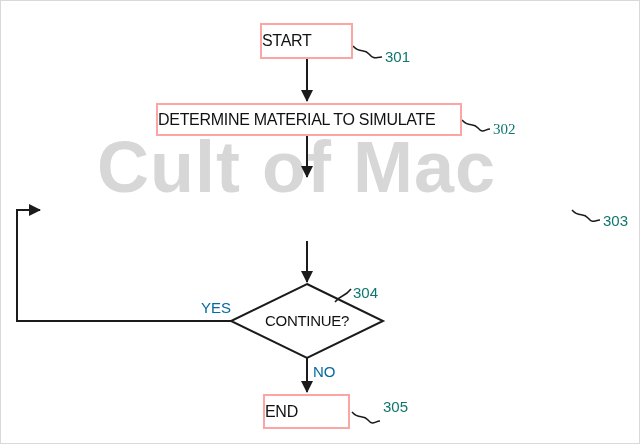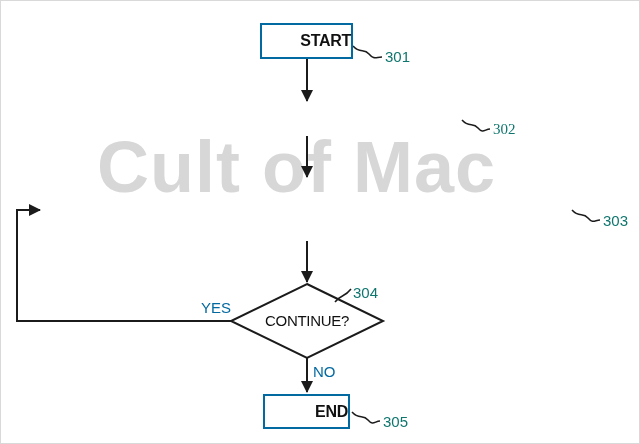--- a/index.html
+++ b/index.html
@@ -24,28 +24,27 @@
     line-height: 1;
     color: #d7d7d7;
     user-select: none;
     white-space: nowrap;
   }
   svg.wires { position: absolute; left: 0; top: 0; }
   .node {
     position: absolute;
     display: flex;
     align-items: center;
-    justify-content: flex-end;
+    justify-content: flex-start;
     text-align: center;
-    border: 2px solid #0369a1;
+    border: 2px solid #fca5a5;
     background: transparent;
     white-space: pre-line;
     line-height: 1.25;
     letter-spacing: -0.3px;
-    font-weight: bold;
   }
   .node-start    { left: 259px; top: 22px;  width: 93px;  height: 36px; font-size: 16px; }
   .node-determine{ left: 155px; top: 102px; width: 306px; height: 33px; font-size: 16px; }
   .node-control  { left: 42px;  top: 178px; width: 529px; height: 62px; font-size: 15px; letter-spacing: -0.4px; }
   .node-end      { left: 262px; top: 393px; width: 87px;  height: 35px; font-size: 16px; }
   .diamond-label {
     position: absolute;
     left: 231px; top: 311px; width: 150px;
     text-align: center;
     font-size: 15px;
@@ -53,21 +52,21 @@
   }
   .ref {
     position: absolute;
     font-size: 15px;
     color: #0f766e;
   }
   .ref-301 { left: 384px; top: 47px; }
   .ref-302 { left: 492px; top: 120px; font-family: Liberation Serif, serif; }
   .ref-303 { left: 602px; top: 211px; }
   .ref-304 { left: 352px; top: 268px; margin-top: 15px; }
-  .ref-305 { left: 382px; top: 412px; }
+  .ref-305 { left: 382px; top: 397px; }
   .branch {
     position: absolute;
     font-size: 15px;
     color: #0369a1;
   }
   .branch-yes { left: 186px; top: 298px; width: 44px; text-align: right; }
   .branch-no  { left: 312px; top: 362px; }
 </style>
 </head>
 <body>
@@ -96,20 +95,23 @@
     <path d="M461 119 C468 127, 472 121, 477 127 S484 128, 489 128" stroke="#1b1b1b" stroke-width="1.5" fill="none"></path>
     <path d="M571 209 C578 217, 582 211, 587 217 S594 219, 599 219" stroke="#1b1b1b" stroke-width="1.5" fill="none"></path>
     <path d="M334 301 C340 293, 343 297, 350 288" stroke="#1b1b1b" stroke-width="1.5" fill="none"></path>
     <path d="M351 411 C358 419, 362 413, 367 419 S374 420, 379 420" stroke="#1b1b1b" stroke-width="1.5" fill="none"></path>
   </svg>
 
   <div class="node node-start">
     <span>START</span>
   </div>
 
+  <div class="node node-determine">
+    <span>DETERMINE MATERIAL TO SIMULATE</span>
+  </div>
 
 
   <div class="diamond-label">CONTINUE?</div>
 
   <div class="node node-end">
     <span>END</span>
   </div>
 
   <div class="branch branch-yes">YES</div>
   <div class="branch branch-no">NO</div>

